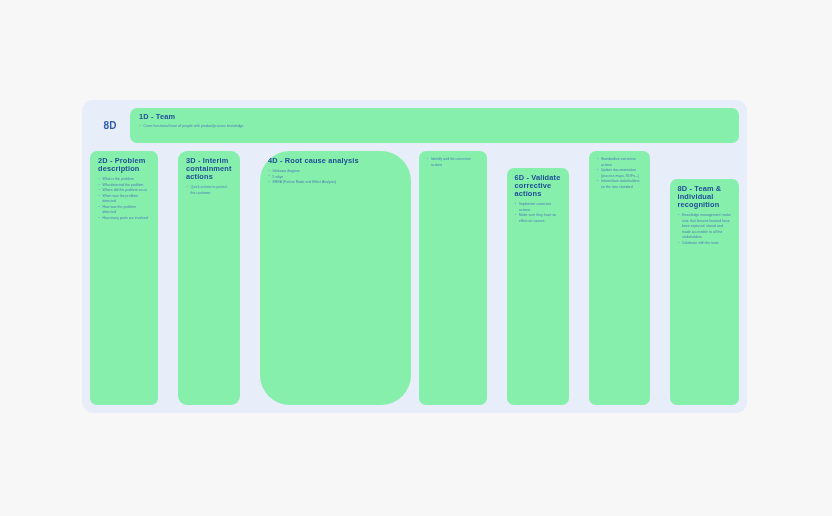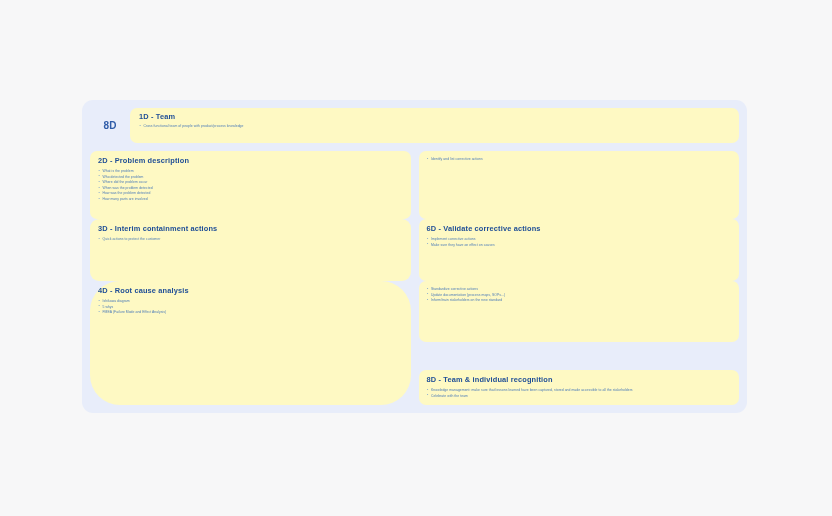--- a/index.html
+++ b/index.html
@@ -47,50 +47,49 @@
     flex: 0 0 40px;
     display: flex;
     align-items: center;
     justify-content: center;
     color: #2f5ca8;
     font-size: 10px;
     font-weight: bold;
     letter-spacing: .2px;
   }
   .card {
-    background: #fef9c3;
+    background: #86efac;
     border-radius: 7px;
     box-sizing: border-box;
   }
   .card-team {
     flex: 1 1 auto;
     padding: 5px 9px 4px 9px;
   }
 
   
   .columns {
     display: flex;
     gap: 8px;
     margin-top: 8px;
     flex: 1 1 auto;
     min-height: 0;
   }
   .col {
     display: flex;
-    flex-direction: column;
-    gap: 0;
+    gap: 20px;
     flex: 1 1 50%;
     min-width: 0;
   }
   .col-left > .card:nth-child(1) { flex: 0 0 68px; }
   .col-left > .card:nth-child(2) { flex: 0 0 62px; border-radius: 9px; }
   .col-left > .card:nth-child(3) { flex: 1 1 auto; border-radius: 30px; }
 
   .col-right > .card:nth-child(1) { flex: 0 0 68px; }
-  .col-right > .card:nth-child(2) { flex: 0 0 62px; }
+  .col-right > .card:nth-child(2) { flex: 0 0 62px; margin-top: 17px; }
   .col-right > .card:nth-child(3) { flex: 0 0 61px; }
   .col-right > .card:nth-child(4) { flex: 1 1 auto; margin-top: 28px; }
 
   .card-body {
     padding: 6px 8px 6px 8px;
     height: 100%;
     box-sizing: border-box;
     overflow: hidden;
   }
 

